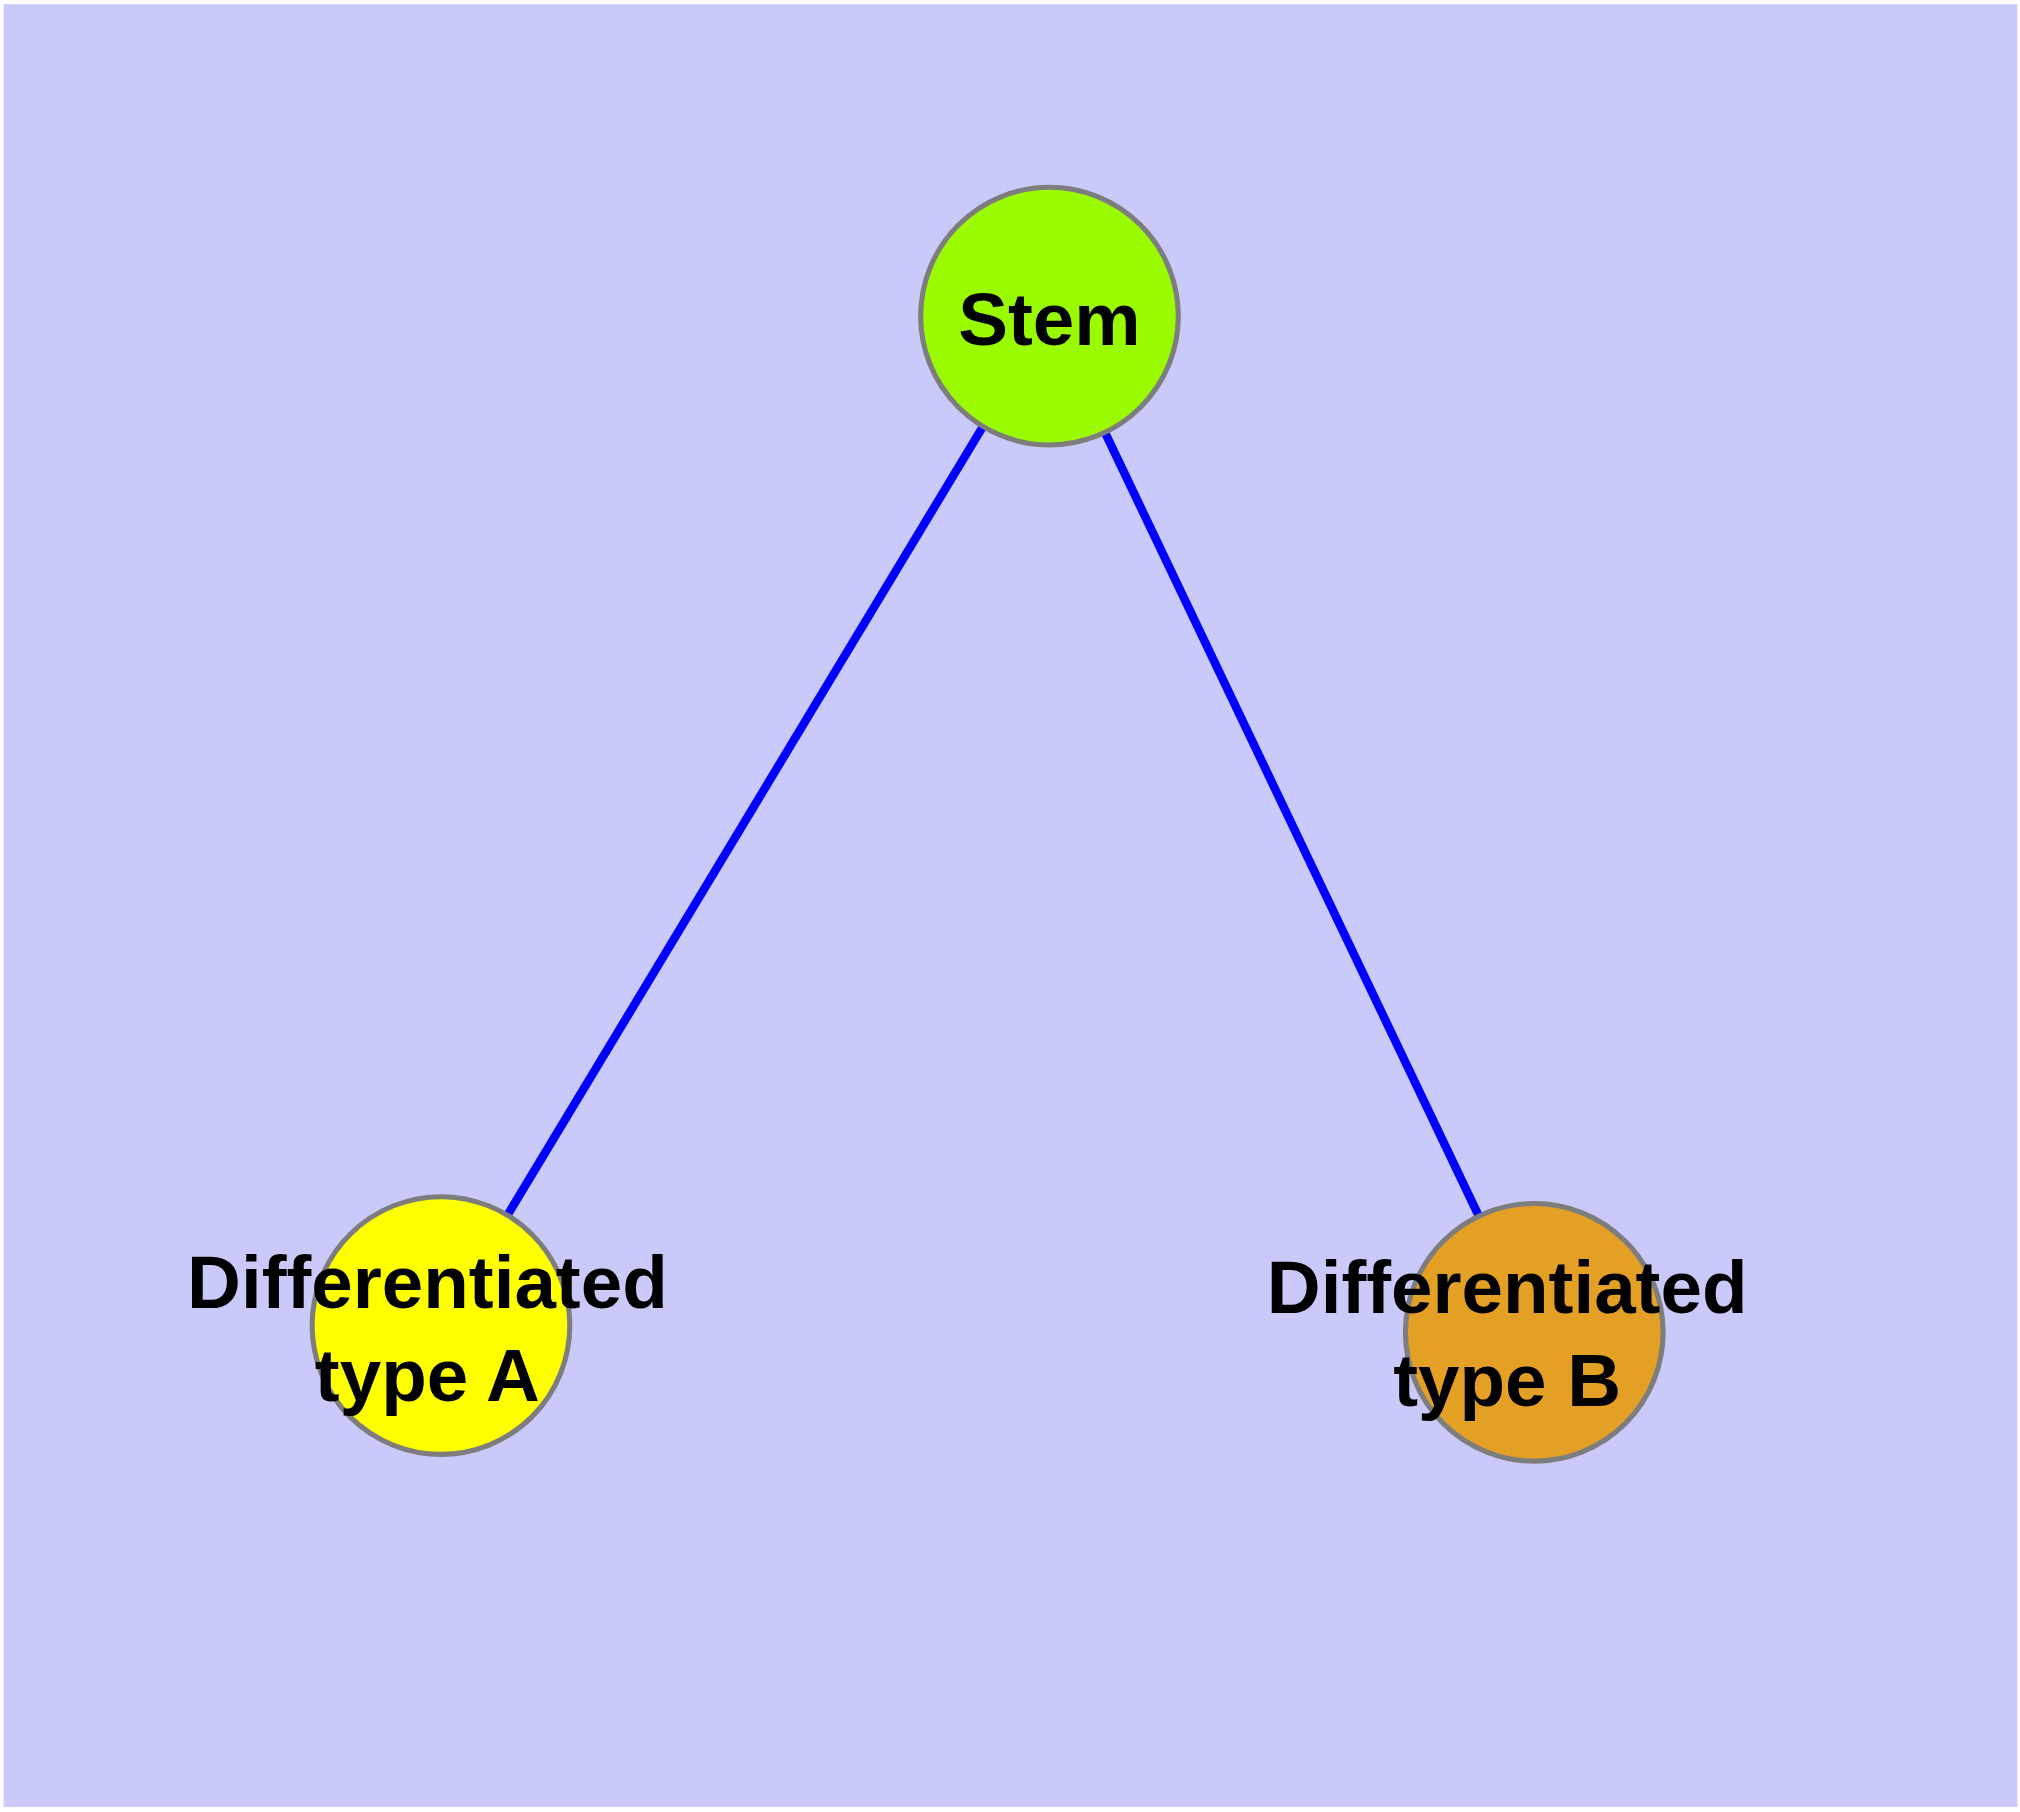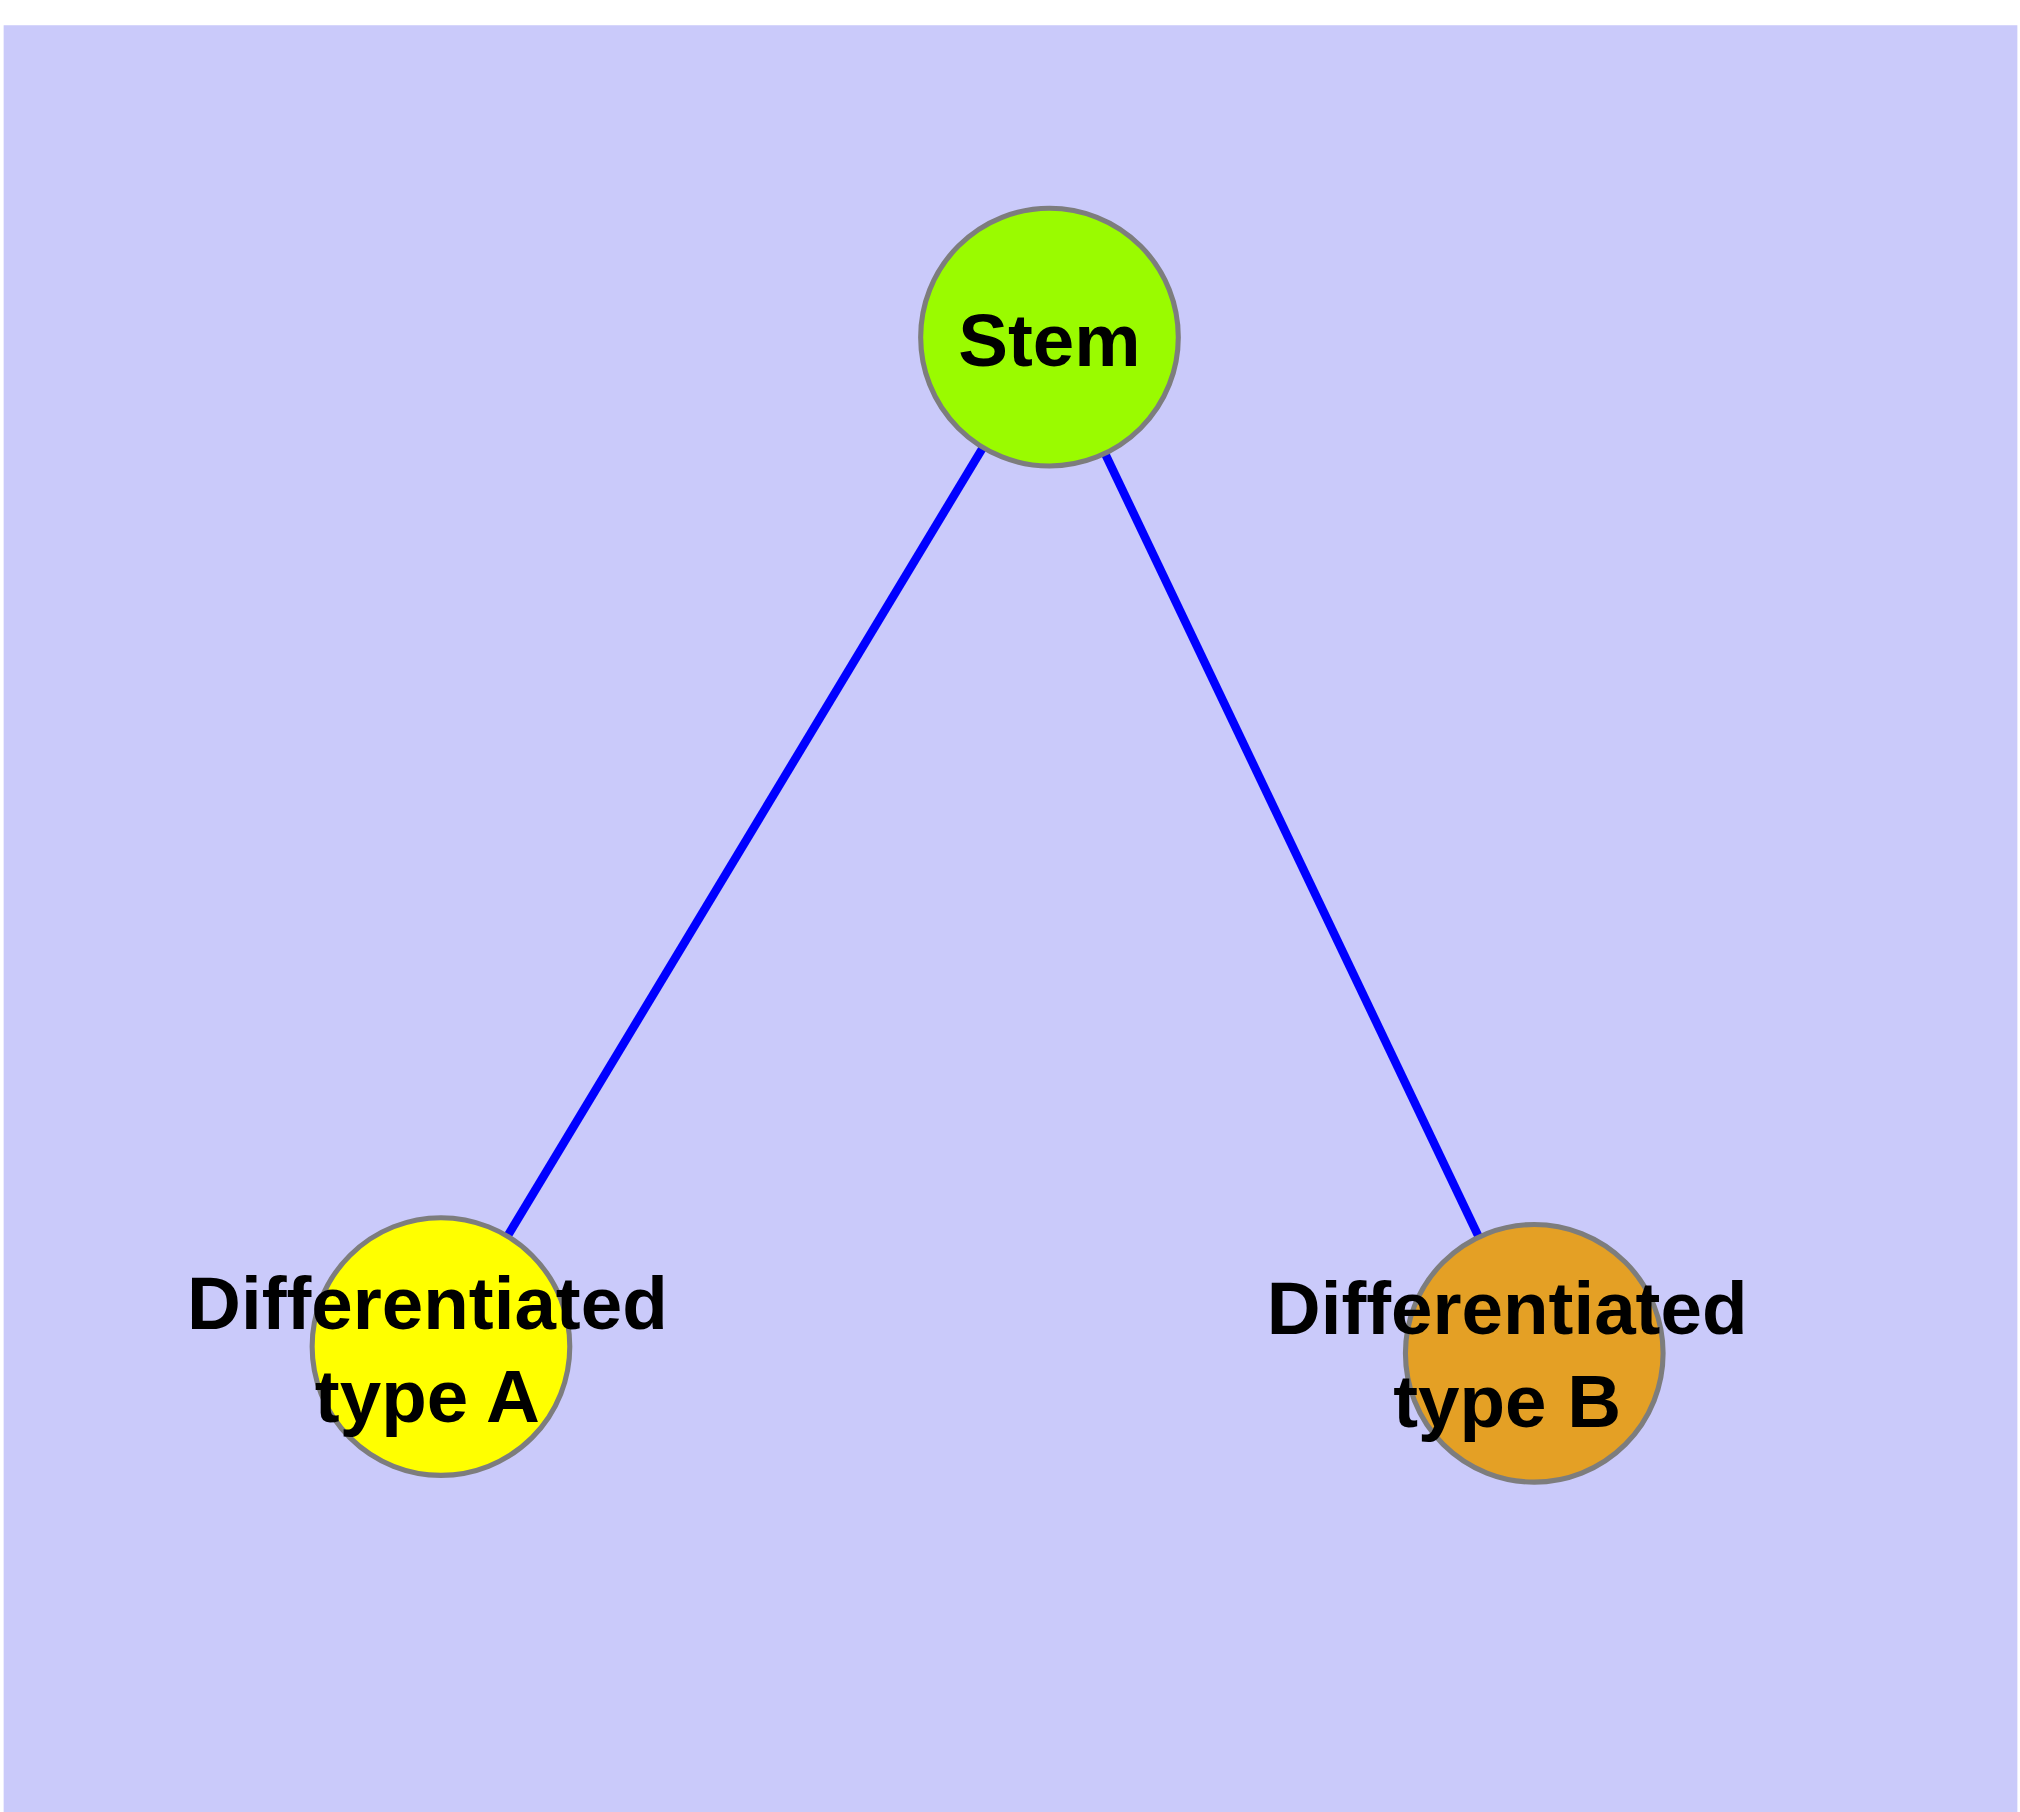--- a/index.html
+++ b/index.html
@@ -8,21 +8,20 @@
     width: 2021px;
     height: 1812px;
     overflow: hidden;
     background: var(--page_bg, #FFFFFF);
   }
   .stage {
     position: relative;
     width: 2021px;
     height: 1620px;
     font-family: "Liberation Sans", sans-serif;
-    margin-top: 21px;
   }
   svg { display: block; }
   .panel-rect { fill: var(--panel, #CACAFA); }
   .edge-line {
     stroke: var(--edge, #0000FF);
     stroke-width: 10;
     fill: none;
   }
   .node-circle {
     stroke: var(--node_border, #7D7D7D);

